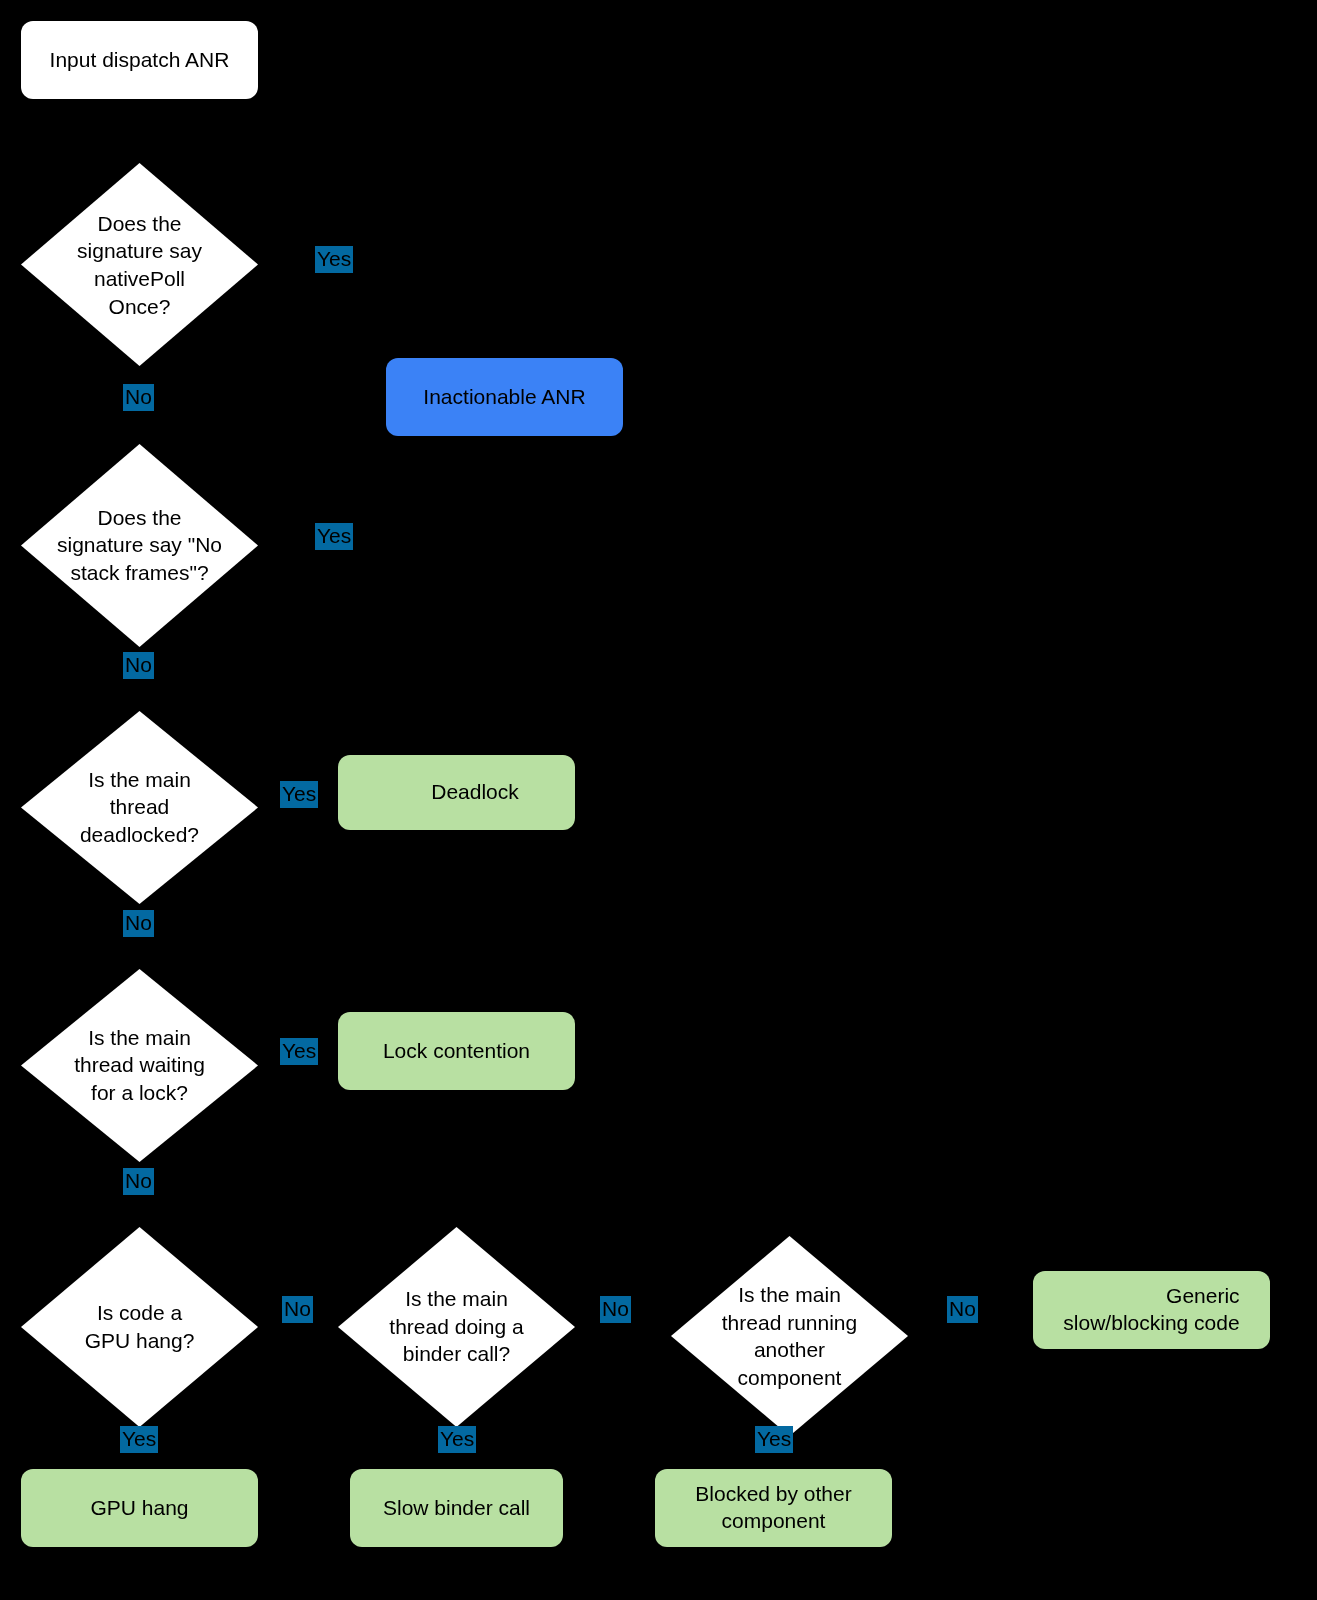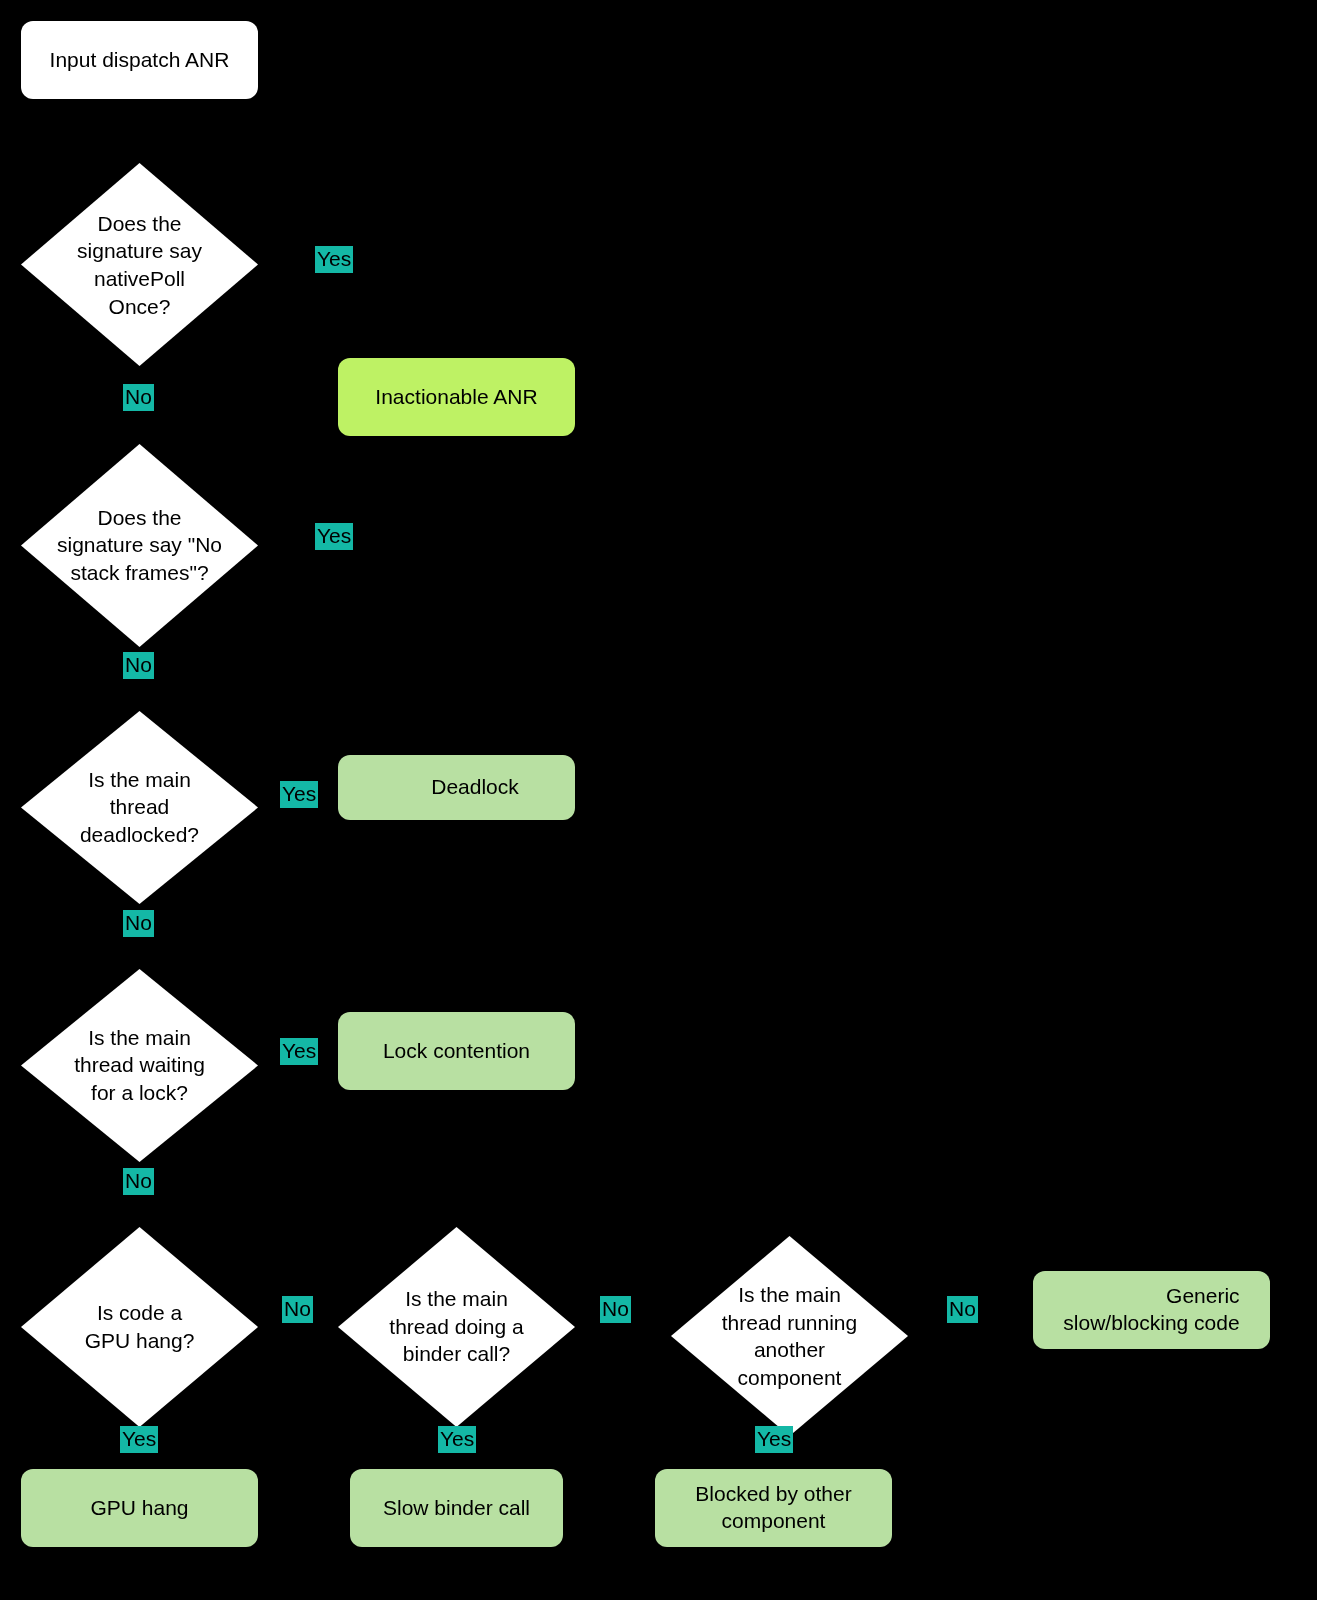--- a/index.html
+++ b/index.html
@@ -26,21 +26,21 @@
     align-items: center;
     justify-content: center;
     text-align: center;
     color: #000000;
     font-size: 21px;
     line-height: 1.28;
     padding: 4px 10px;
     white-space: pre-line;
   }
   .node-box.start   { background: #ffffff; }
-  .node-box.bad     { background: #bef264; }
+  .node-box.bad     { background: #3b82f6; margin-left: 48px; }
   .node-box.good    { background: #b8e0a2; }
 
   
   .diamond-wrap {
     position: absolute;
   }
   .diamond-shape {
     position: absolute;
     inset: 0;
     background: #ffffff;
@@ -56,21 +56,21 @@
     color: #000000;
     font-size: 21px;
     line-height: 1.32;
     white-space: pre-line;
     pointer-events: none;
   }
 
   
   .edge-label {
     position: absolute;
-    background: #14b8a6;
+    background: #0369a1;
     color: #000000;
     font-size: 21px;
     line-height: 1.16;
     padding: 1px 2px 2px 2px;
     white-space: nowrap;
   }
 
   
   .conn {
     position: absolute;
@@ -145,21 +145,21 @@
   <div class="diamond-wrap" style="left:671px; top:1236px; width:237px; height:200px;">
     <div class="diamond-shape"></div>
     <div class="diamond-label" style="width:205px;">Is the main
 thread running
 another
 component</div>
   </div>
 
   <div class="node-box bad" style="left:338px; top:358px; width:237px; height:78px;">Inactionable ANR</div>
 
-  <div class="node-box good" style="left:338px; top:755px; width:237px; height:65px;padding-left:47px;">Deadlock</div>
+  <div class="node-box good" style="left:338px; top:755px; width:237px; height:75px;padding-left:47px;">Deadlock</div>
 
   <div class="node-box good" style="left:21px; top:1469px; width:237px; height:78px;">GPU hang</div>
 
   <div class="node-box good" style="left:338px; top:1012px; width:237px; height:78px;">Lock contention</div>
 
   <div class="node-box good" style="left:350px; top:1469px; width:213px; height:78px;">Slow binder call</div>
 
   <div class="node-box good" style="left:655px; top:1469px; width:237px; height:78px;">Blocked by other
 component</div>
 

